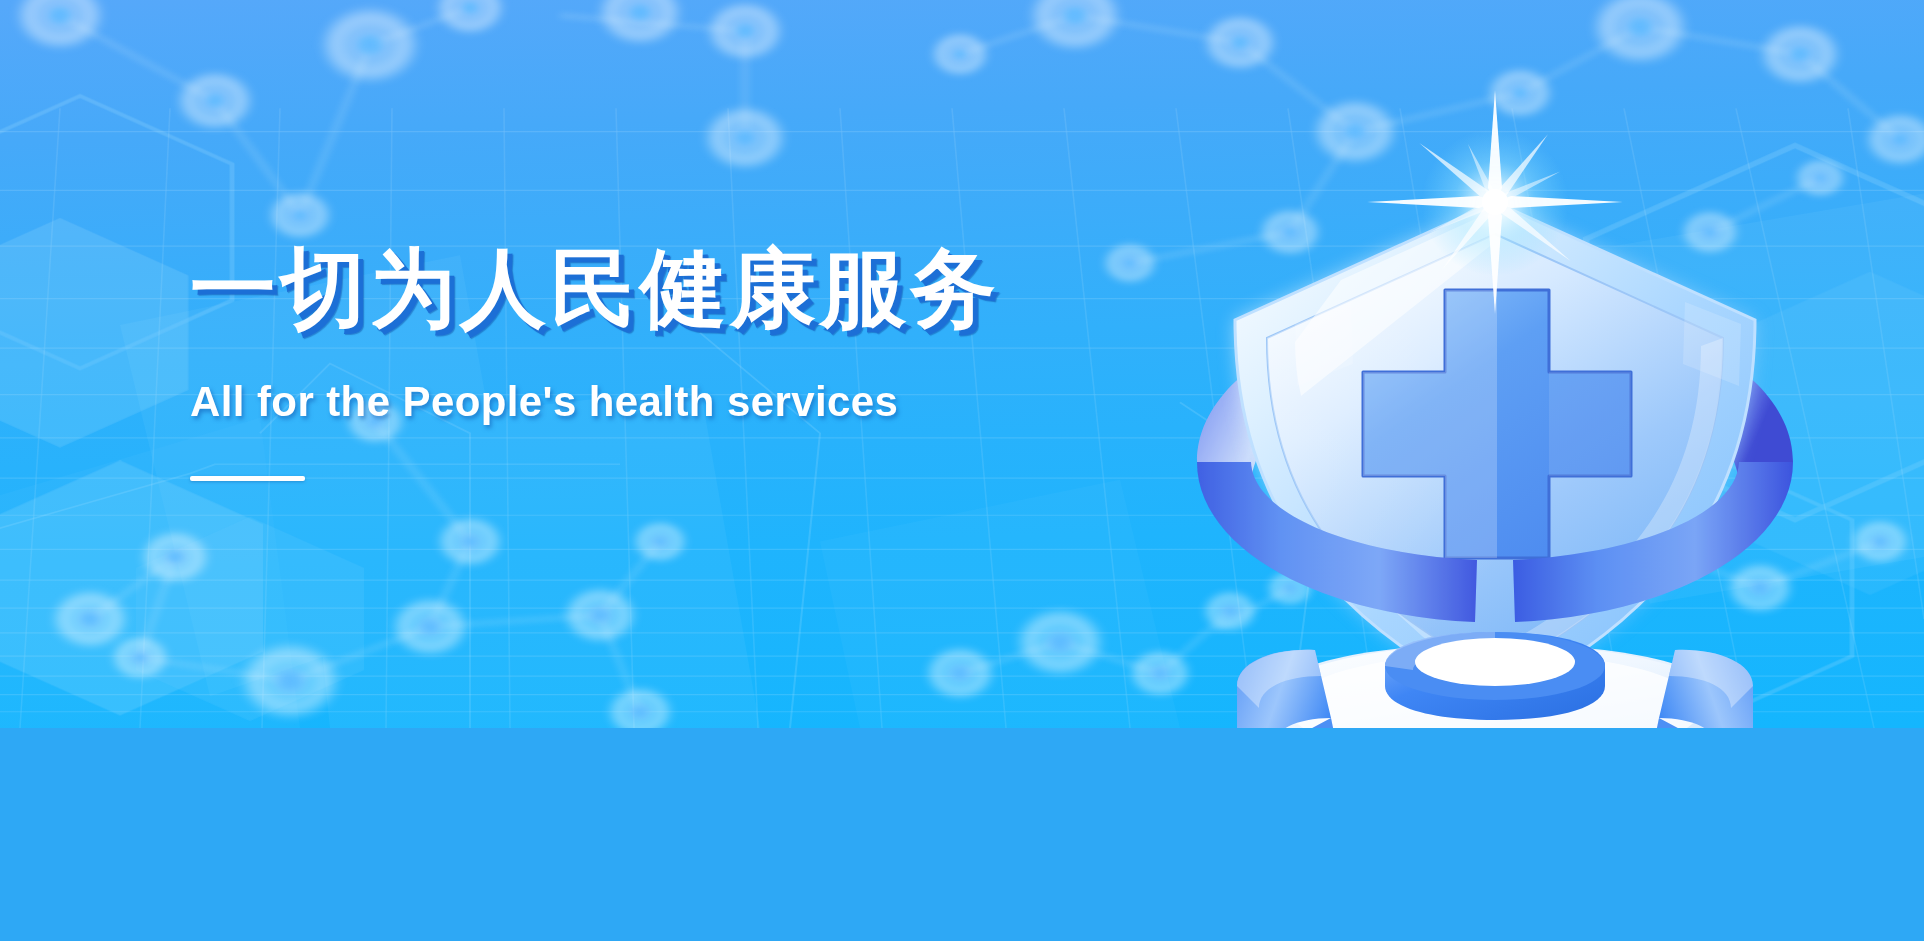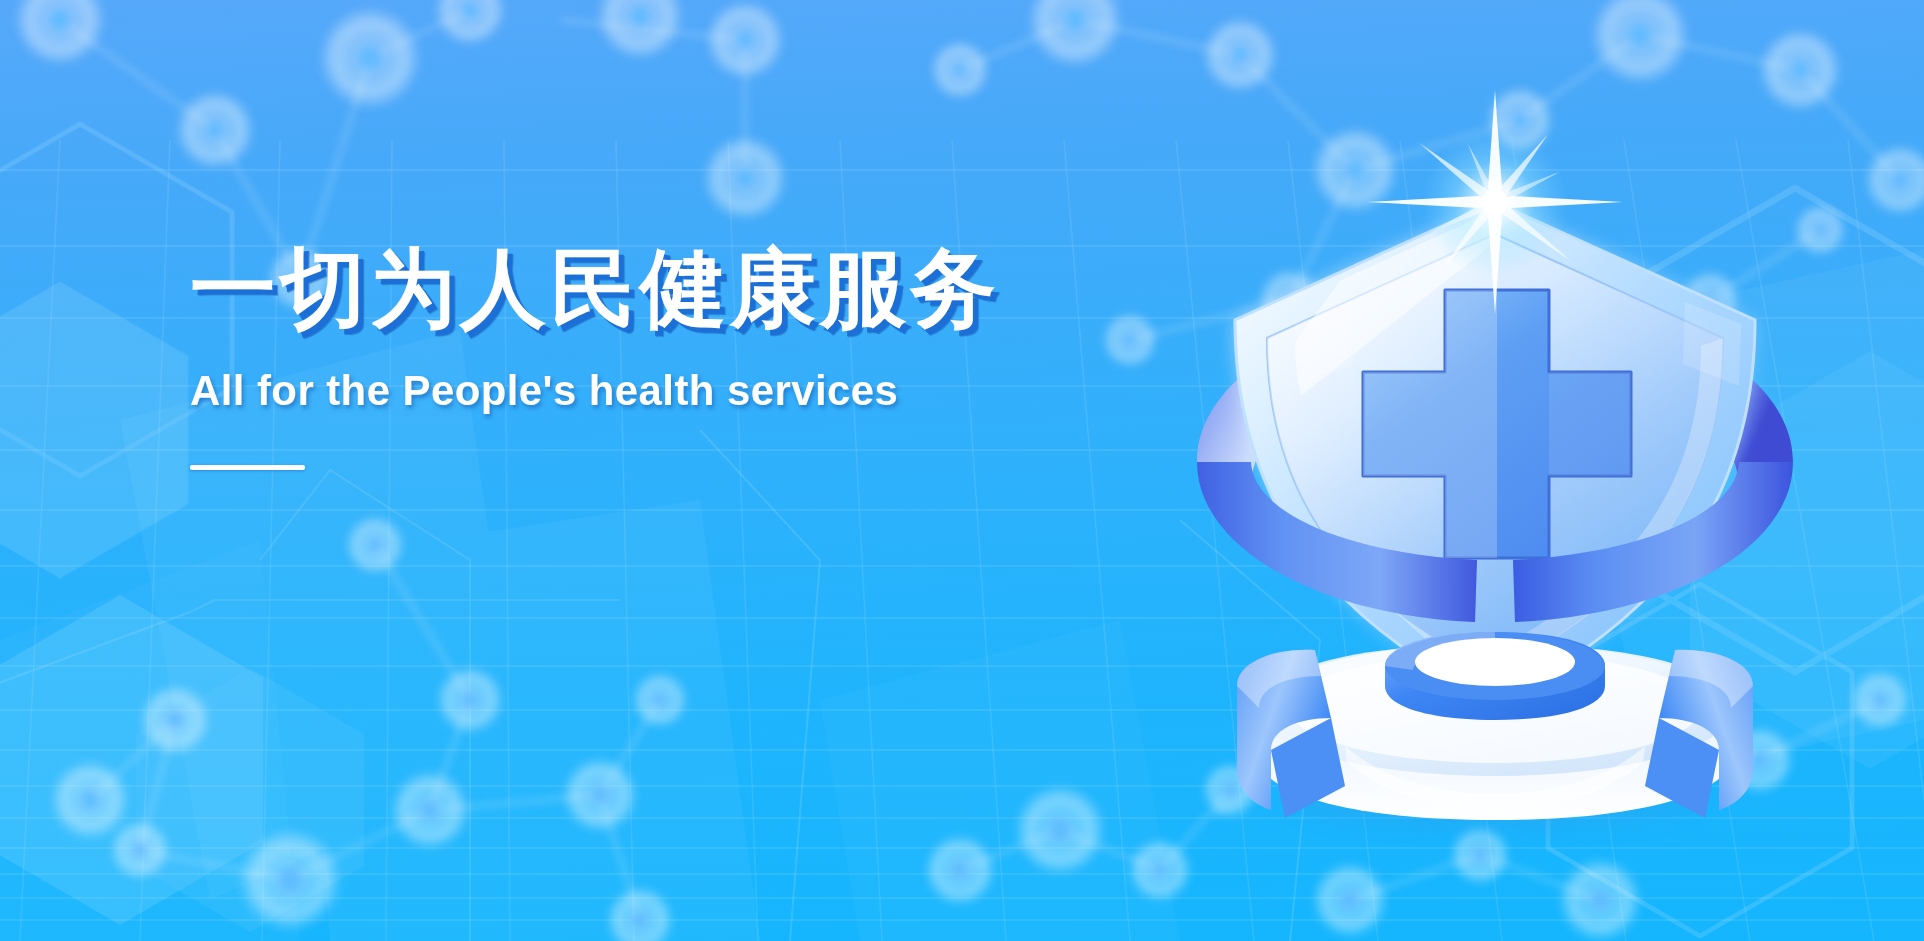--- a/index.html
+++ b/index.html
@@ -1,20 +1,20 @@
 <!DOCTYPE html>
 <html><head>
 <meta charset="utf-8">
 <style>
   * { margin:0; padding:0; box-sizing:border-box; }
   html,body { width:1924px; height:941px; overflow:hidden; background:#2ea8f5; }
   body { font-family:"Liberation Sans", sans-serif; }
 
   #banner {
-    position:relative; width:1924px; height:941px; overflow:hidden;
+    position:relative; width:1924px; height:728px; overflow:hidden;
     background:linear-gradient(178deg,#56a8fa 0%, #46a9f9 18%, #31b0fb 46%, #1fb4fd 72%, #14b6fe 100%);
   }
 
   
   .layer { position:absolute; inset:0; pointer-events:none; }
 
   
   #grid-layer { opacity:.30; }
   
   #hex-layer  { opacity:.55; }
@@ -25,21 +25,21 @@
 
   
   #copy { position:absolute; left:190px; top:240px; width:900px; }
 
   #headline {
     font-size:86px; line-height:1.12; font-weight:bold; color:#ffffff;
     letter-spacing:4px; white-space:nowrap;
     text-shadow:5px 5px 0 #1c6fd6, 6px 6px 1px rgba(10,70,160,.45);
   }
   #subtitle {
-    margin-top:31px; font-size:42px; font-weight:bold; color:#ffffff;
+    margin-top:42px; font-size:42px; font-weight:bold; color:#ffffff;
     letter-spacing:.4px; white-space:nowrap;
     text-shadow:2px 3px 4px rgba(17,86,175,.55);
   }
   #rule {
     margin-top:50px; width:115px; height:5px; background:#ffffff; border-radius:2px;
     box-shadow:0 1px 3px rgba(13,72,150,.35);
   }
 
   
   #hero { position:absolute; left:1145px; top:110px; width:700px; height:730px; }

